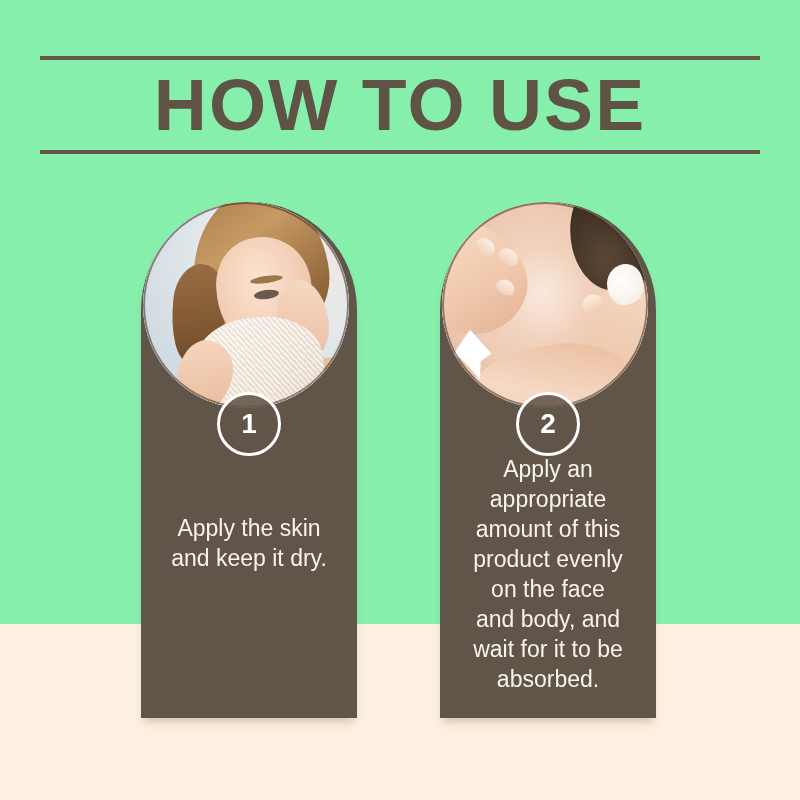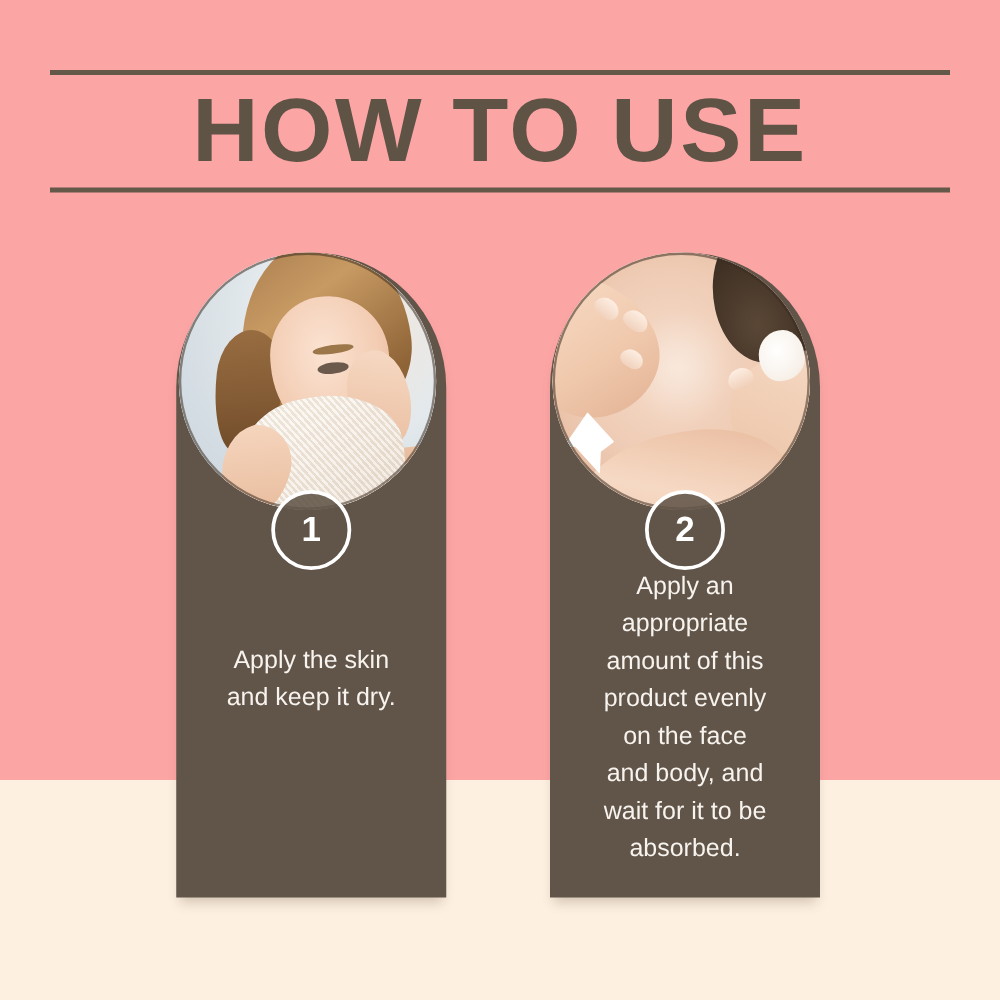--- a/index.html
+++ b/index.html
@@ -10,21 +10,21 @@
     width: 800px;
     height: 800px;
     background: #fdf0e1;
     font-family: "Liberation Sans", sans-serif;
     overflow: hidden;
   }
   .poster {
     position: relative;
     width: 800px;
     height: 624px;
-    background: #fca5a5;
+    background: #86efac;
   }
 
   
   .header {
     position: absolute;
     left: 40px;
     top: 56px;
     width: 720px;
     height: 100px;
   }
@@ -275,21 +275,21 @@
     text-align: center;
   }
 
   
   .card-text {
     position: absolute;
     left: 8px;
     width: 200px;
     text-align: center;
     color: #f7f3ee;
-    font-size: 20px;
+    font-size: 23px;
     line-height: 30px;
     white-space: pre-line;
   }
   .card-1 .card-text { top: 311px; }
   .card-2 .card-text { top: 252px; }
 </style>
 </head>
 <body>
 
 <div class="poster">

